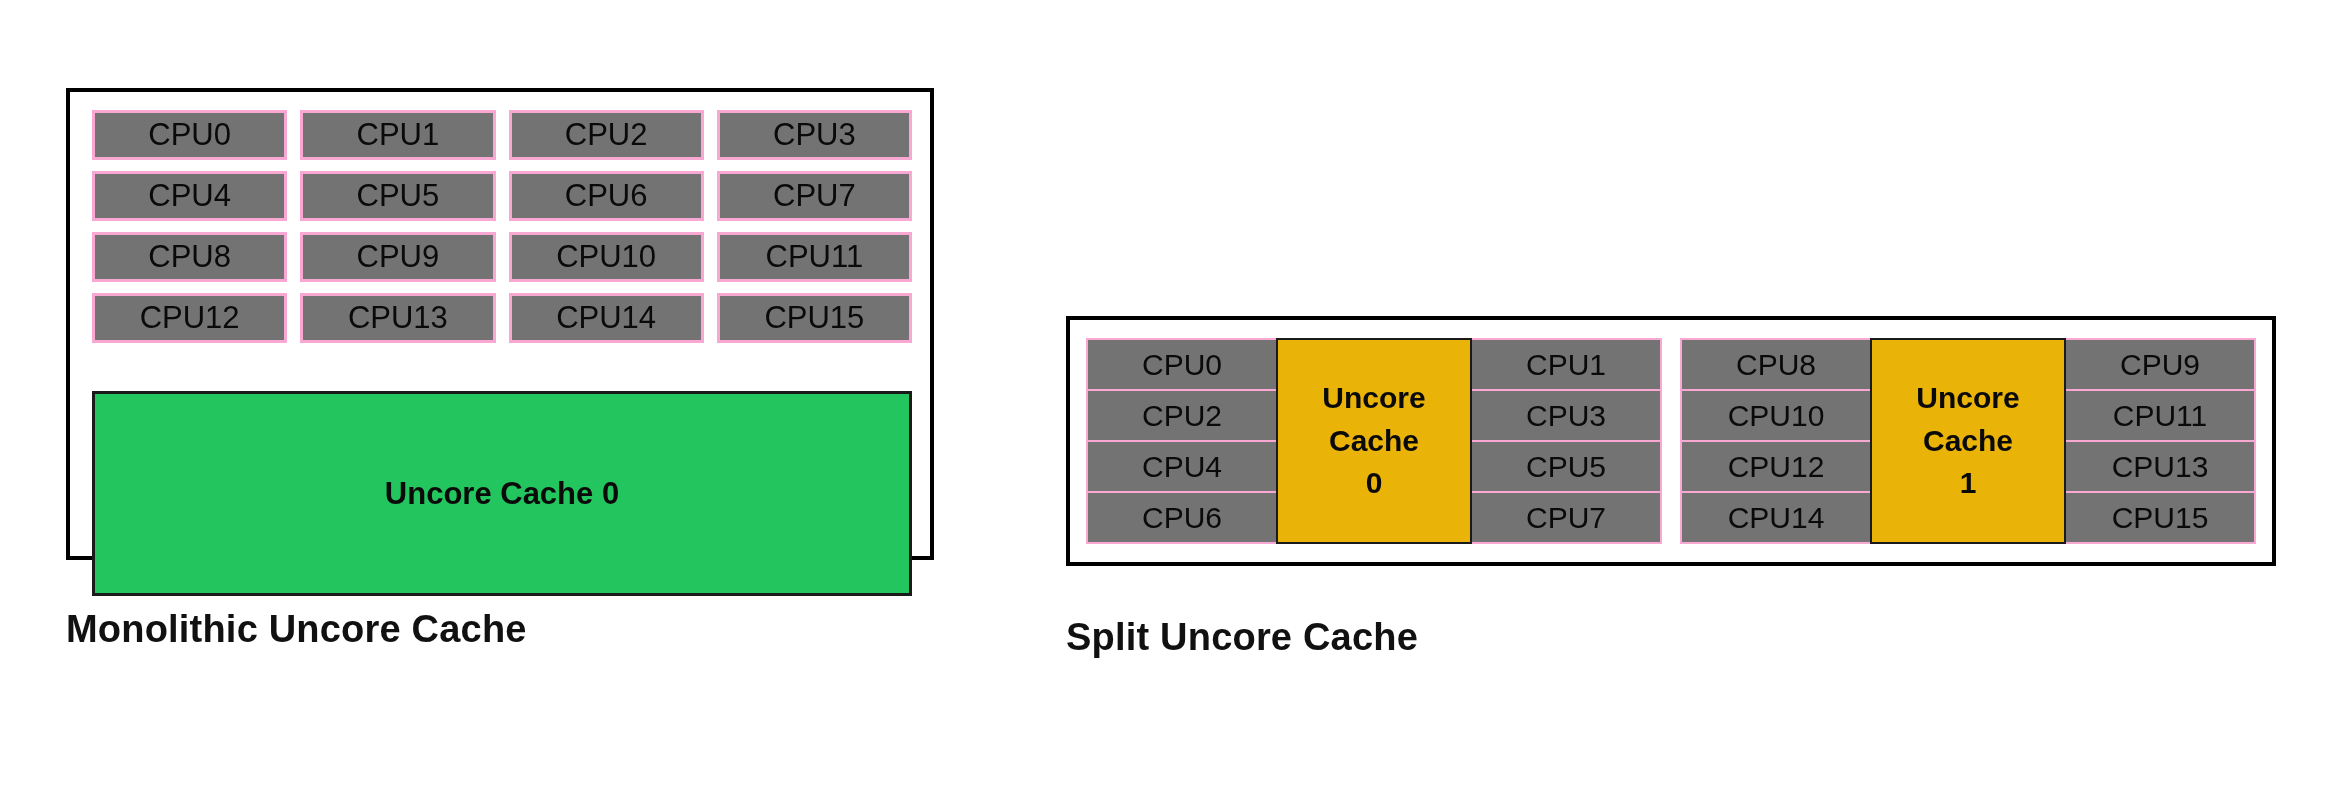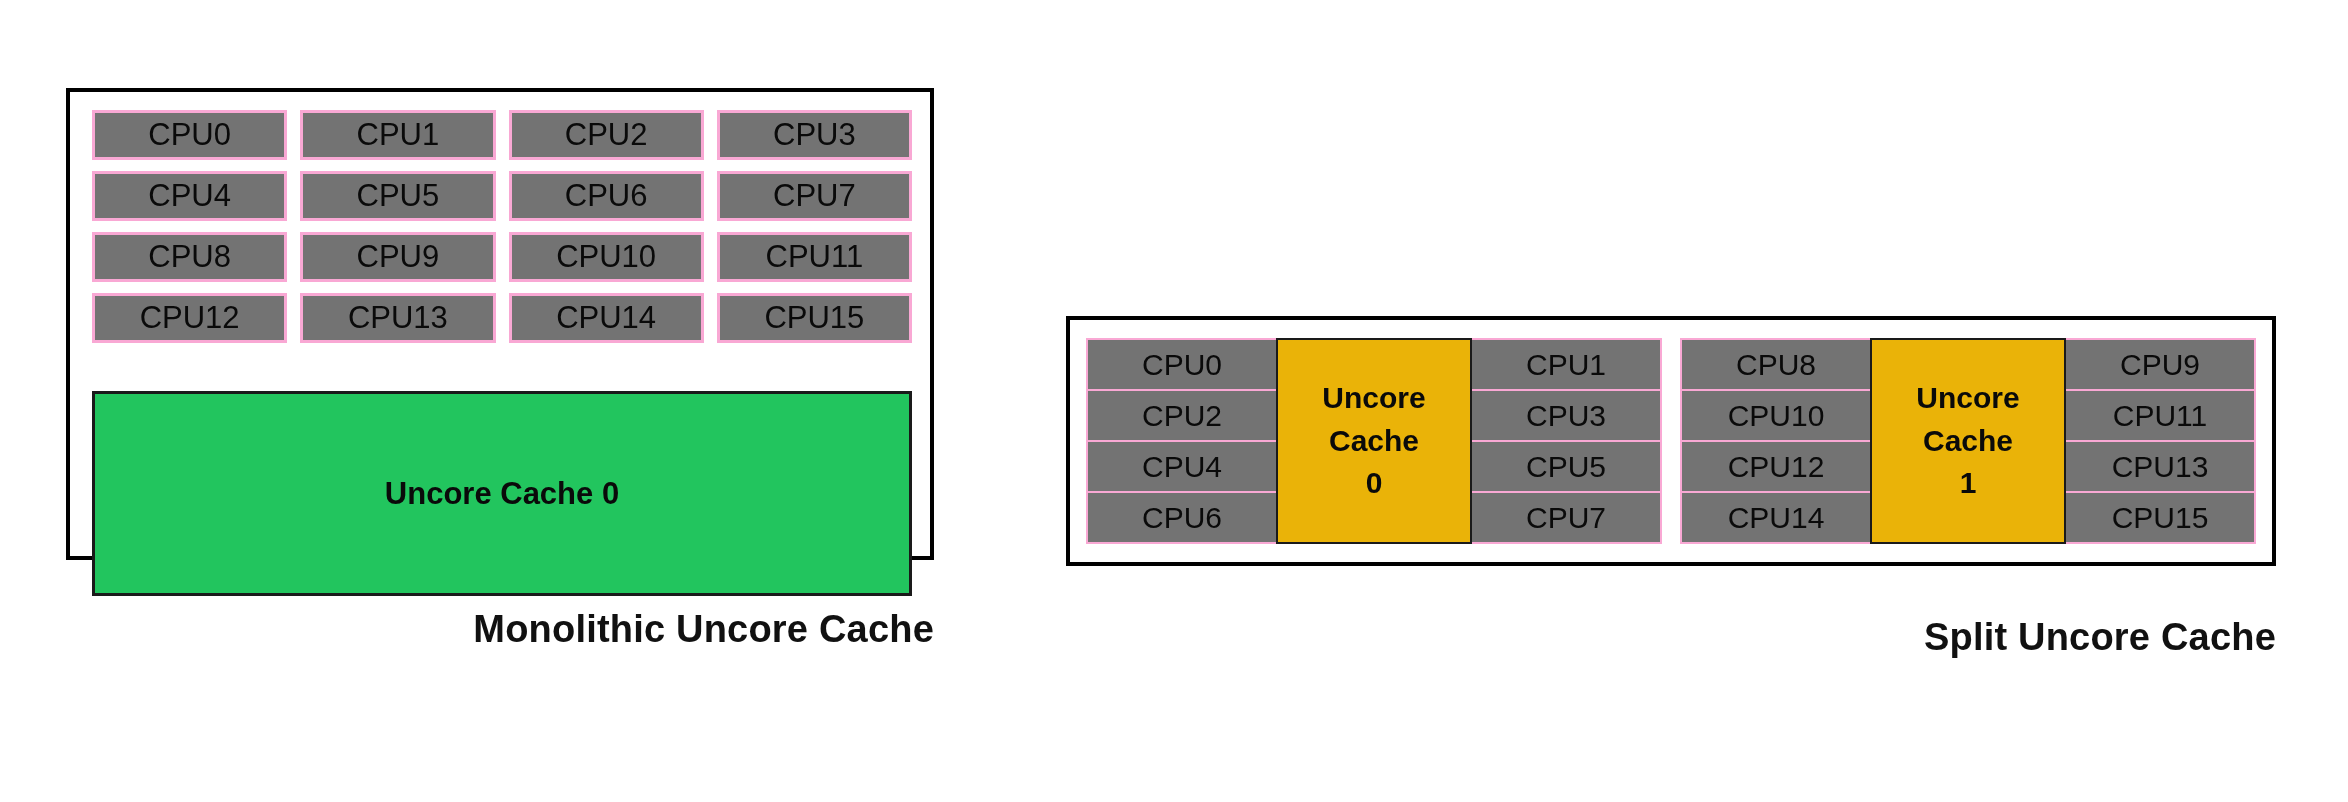--- a/index.html
+++ b/index.html
@@ -20,21 +20,21 @@
     position: absolute;
   }
   .outer-frame {
     position: absolute;
     box-sizing: border-box;
     border: 4px solid #000000;
     background: #ffffff;
   }
   .caption {
     position: absolute;
-    text-align: right;
+    text-align: left;
     font-weight: bold;
     color: #111111;
     font-size: 38px;
     letter-spacing: 0.2px;
     white-space: nowrap;
   }
 
   
   #fig-monolithic .outer-frame {
     left: 0; top: 0;

